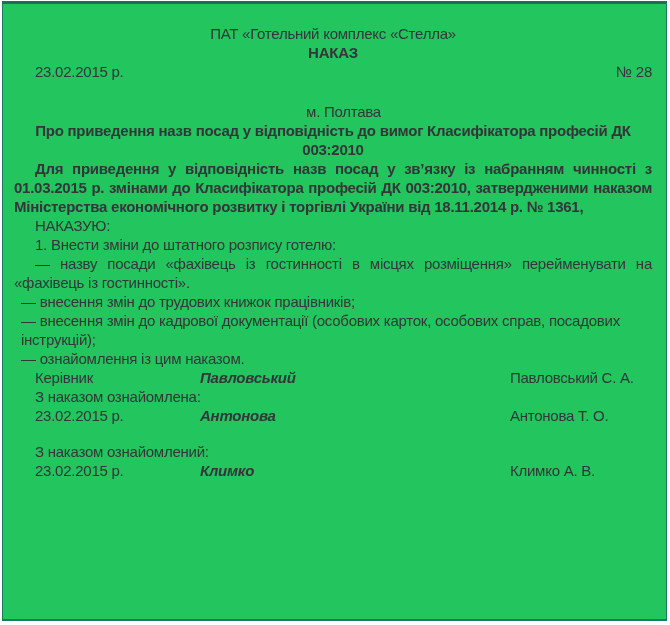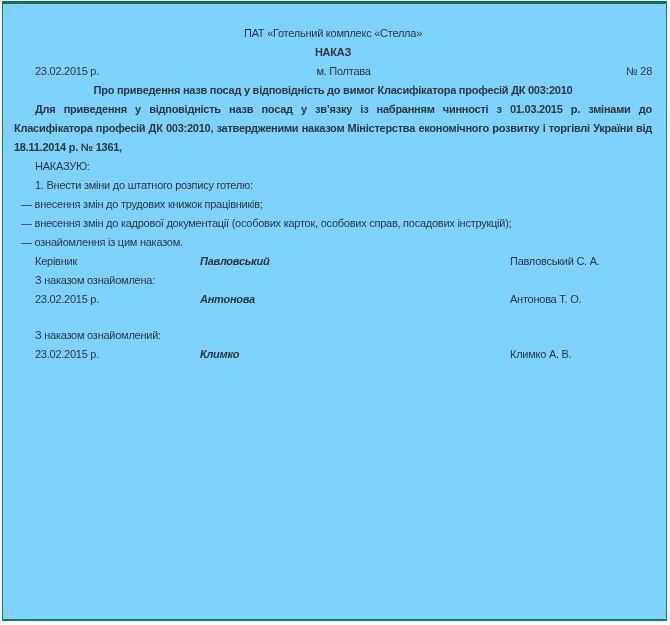--- a/index.html
+++ b/index.html
@@ -6,45 +6,45 @@
     margin: 0;
     padding: 0;
     background: #ffffff;
     width: 670px;
   }
   .page {
     box-sizing: border-box;
     width: 665px;
     height: 620px;
     margin: 1px 0 0 2px;
-    background: #7dd3fc;
+    background: #22c55e;
     border: 1px solid #1a7a63;
     border-top: 3px solid #157259;
     border-bottom: 2px solid #1a7a63;
     box-shadow: 0 2px 0 #c9c9c9;
     padding: 20px 14px 0 11px;
     overflow: hidden;
     font-family: "Liberation Sans", "DejaVu Sans", sans-serif;
-    font-size: 11px;
+    font-size: 15px;
     line-height: 19px;
     letter-spacing: -0.25px;
     color: #333539;
   }
   .page p, .page div { margin: 0; }
   .center   { text-align: center; }
   .bold     { font-weight: bold; }
   .justify  { text-align: justify; }
   .indent   { text-indent: 21px; }
 
   .company   { margin-bottom: 18px; }
   .doc-title { margin-bottom: 13px; }
 
   .meta { display: flex; margin-bottom: 24px; }
   .meta-left   { flex: 1 1 0; text-align: left; padding-left: 21px; }
-  .meta-center { flex: 1 1 0; text-align: center; }
+  .meta-center { flex: 1 1 0; text-align: center; margin-top: 40px; }
   .meta-right  { flex: 1 1 0; text-align: right; }
 
   .subject   { margin-bottom: 23px; }
   .preamble  { margin-bottom: 13px; font-weight: bold; }
   .orderword { margin-bottom: 19px; }
 
   .dash-list { padding-left: 7px; margin-bottom: 12px; }
   .basis     { margin-bottom: 18px; }
 
   .sig-row { display: flex; align-items: baseline; }
@@ -71,20 +71,21 @@
   </div>
 
   <p class="center bold subject">Про приведення назв посад у відповідність до вимог Класифікатора професій ДК 003:2010</p>
 
   <p class="justify indent preamble">Для приведення у відповідність назв посад у зв’язку із набранням чинності з 01.03.2015 р. змінами до Класифікатора професій ДК 003:2010, затвердженими наказом Міністерства економічного розвитку і торгівлі України від 18.11.2014 р. № 1361,</p>
 
   <p class="indent orderword">НАКАЗУЮ:</p>
 
   <p class="justify indent">1. Внести зміни до штатного розпису готелю:</p>
 
+  <p class="justify indent">— назву посади «фахівець із гостинності в місцях розміщення» перейменувати на «фахівець із гостинності».</p>
 
 
   <div class="dash-list">
     <p>— внесення змін до трудових книжок працівників;</p>
     <p>— внесення змін до кадрової документації (особових карток, особових справ, посадових інструкцій);</p>
     <p>— ознайомлення із цим наказом.</p>
   </div>
 
 
   <div class="sig-row gap-lg">

